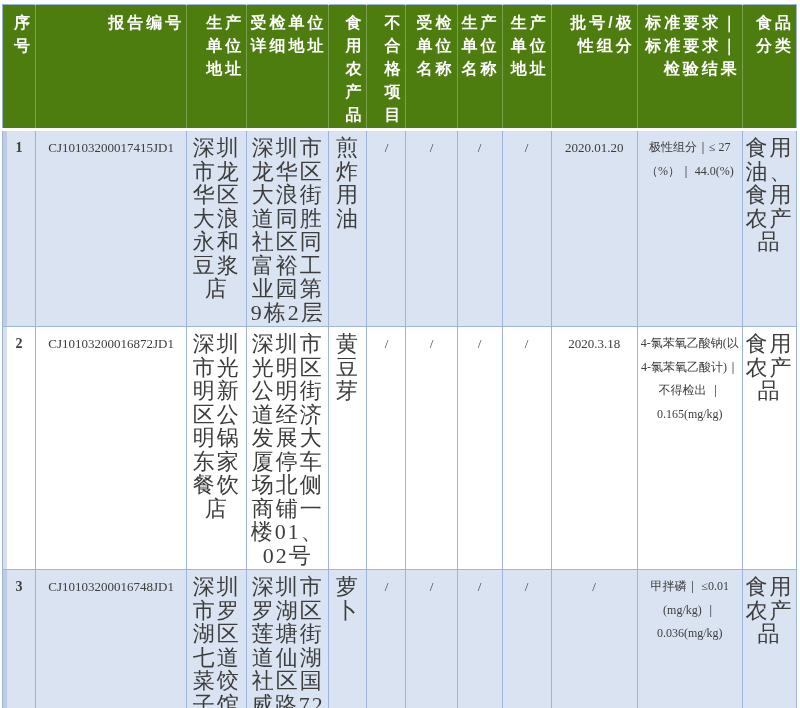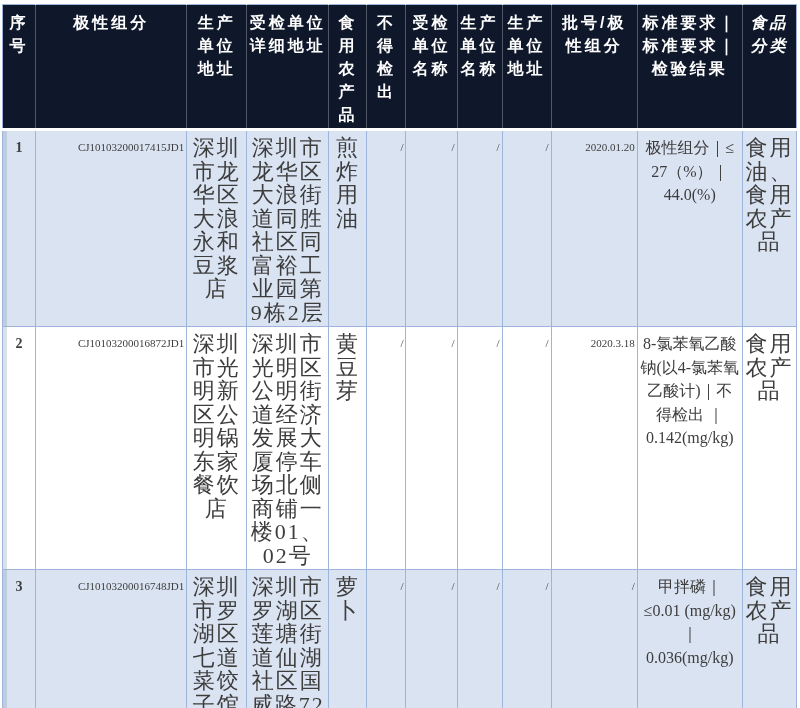--- a/index.html
+++ b/index.html
@@ -11,34 +11,34 @@
     font-family: "Liberation Serif", "DejaVu Serif", serif;
   }
   table.report {
     border-collapse: collapse;
     table-layout: fixed;
     width: 795px;
     border: 1px solid #9db5da;
   }
   tr.header-row { height: 93px; }
   th {
-    background: #0f172a;
+    background: #4d7c0f;
     color: #ffffff;
     font-family: "Liberation Sans", "DejaVu Sans", sans-serif;
     font-weight: bold;
     font-size: 16px;
     letter-spacing: 3px;
     line-height: 23px;
     vertical-align: top;
-    text-align: center;
+    text-align: right;
     padding: 6px 2px 2px 2px;
     border-right: 1px solid rgba(255,255,255,0.28);
     border-bottom: 3px solid #ffffff;
   }
-  th:last-child { border-right: none; font-style: italic; }
+  th:last-child { border-right: none; }
   td {
     border: 1px solid #9db5da;
     vertical-align: top;
     text-align: center;
     font-size: 22px;
     letter-spacing: 2px;
     line-height: 23.5px;
     color: #3d3d3d;
     padding: 5px 2px 2px 2px;
     overflow: hidden;
@@ -48,26 +48,25 @@
   tr.row-1 { height: 167px; }
   tr.row-2 { height: 195px; }
   tr.row-3 { height: 240px; }
   td.cell-seq {
     font-weight: bold;
     font-size: 14px;
     letter-spacing: 0;
     box-shadow: inset 4px 0 0 rgba(122,141,176,0.28);
   }
   td.cell-latin {
-    font-size: 11px;
+    font-size: 13px;
     letter-spacing: 0;
-    text-align: right;
   }
   td.cell-result {
-    font-size: 16px;
+    font-size: 12px;
     letter-spacing: 0;
     margin-left: 8px;
   }
 </style>
 </head>
 <body>
 
 <div class="page">
   <table class="report">
     <colgroup>
@@ -81,25 +80,25 @@
         <col style="width:45px">
         <col style="width:49px">
       <col style="width:86px">
         <col style="width:105px">
         <col style="width:54px">
     </colgroup>
 
     <tbody>
         <tr class="header-row">
       <th>序号</th>
-      <th>极性组分</th>
+      <th>报告编号</th>
       <th>生产单位地址</th>
       <th>受检单位详细地址</th>
       <th>食用农产品</th>
-      <th>不得检出</th>
+      <th>不合格项目</th>
       <th>受检单位名称</th>
       <th>生产单位名称</th>
       <th>生产单位地址</th>
       <th>批号/极性组分</th>
       <th>标准要求｜标准要求｜检验结果</th>
       <th>食品分类</th>
     </tr>
 
     <tr class="band-odd row-1">
       <td class="cell-seq">1</td>
@@ -120,21 +119,21 @@
       <td class="cell-seq">2</td>
       <td class="cell-latin">CJ10103200016872JD1</td>
       <td>深圳市光明新区公明锅东家餐饮店</td>
       <td>深圳市光明区公明街道经济发展大厦停车场北侧商铺一楼01、02号</td>
       <td>黄豆芽</td>
       <td class="cell-latin">/</td>
       <td class="cell-latin">/</td>
       <td class="cell-latin">/</td>
       <td class="cell-latin">/</td>
       <td class="cell-latin">2020.3.18</td>
-      <td class="cell-result">8-氯苯氧乙酸钠(以4-氯苯氧乙酸计)｜不得检出 ｜0.142(mg/kg)</td>
+      <td class="cell-result">4-氯苯氧乙酸钠(以4-氯苯氧乙酸计)｜不得检出 ｜0.165(mg/kg)</td>
       <td>食用农产品</td>
     </tr>
 
     <tr class="band-odd row-3">
       <td class="cell-seq">3</td>
       <td class="cell-latin">CJ10103200016748JD1</td>
       <td>深圳市罗湖区七道菜饺子馆</td>
       <td>深圳市罗湖区莲塘街道仙湖社区国威路72号莲塘第一工业区101栋国威路72-13号、14号</td>
       <td>萝卜</td>
       <td class="cell-latin">/</td>

